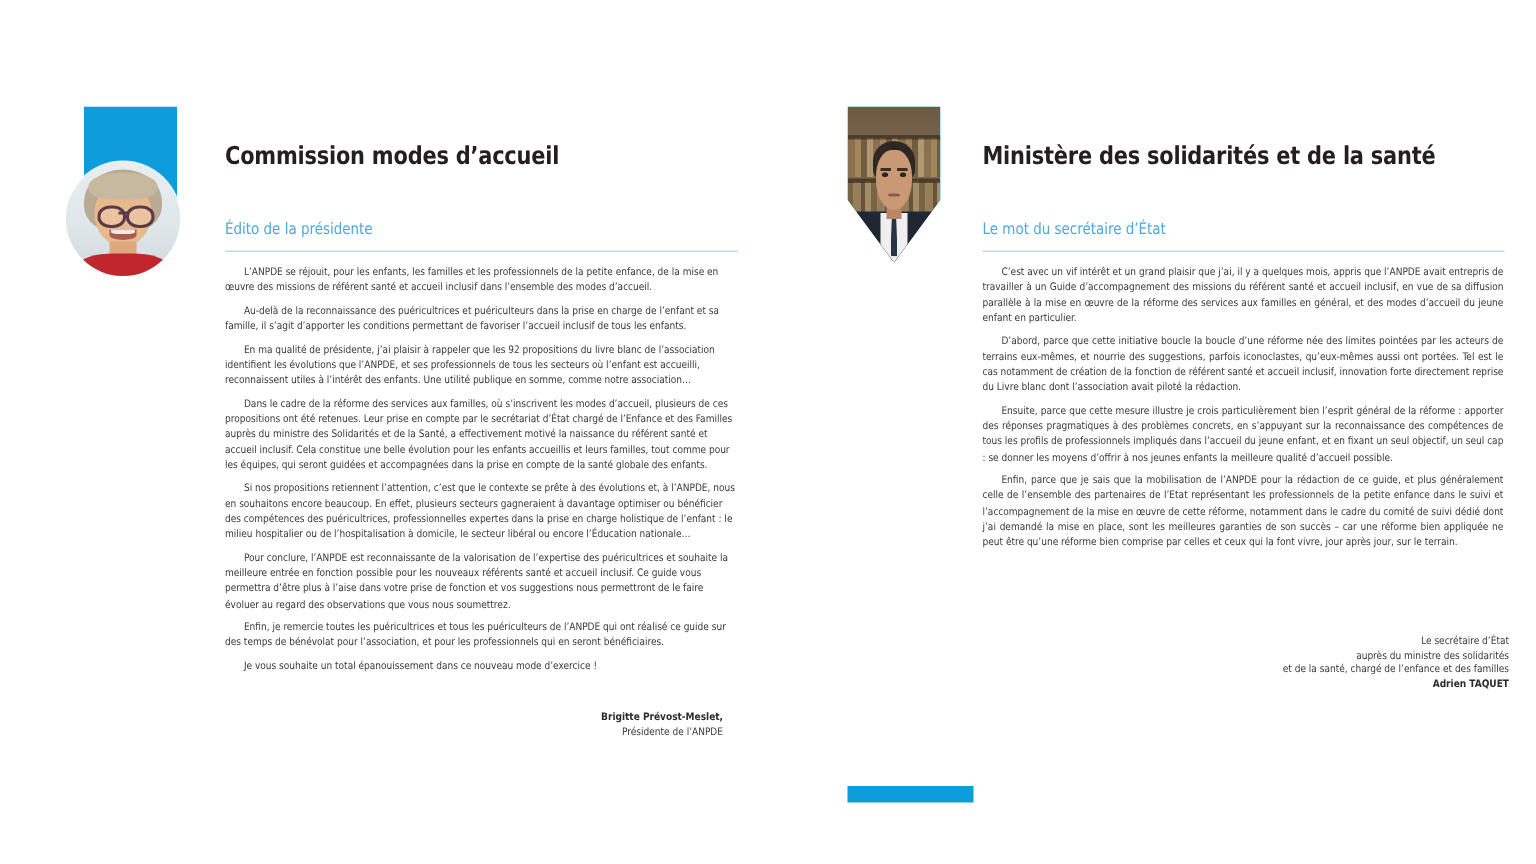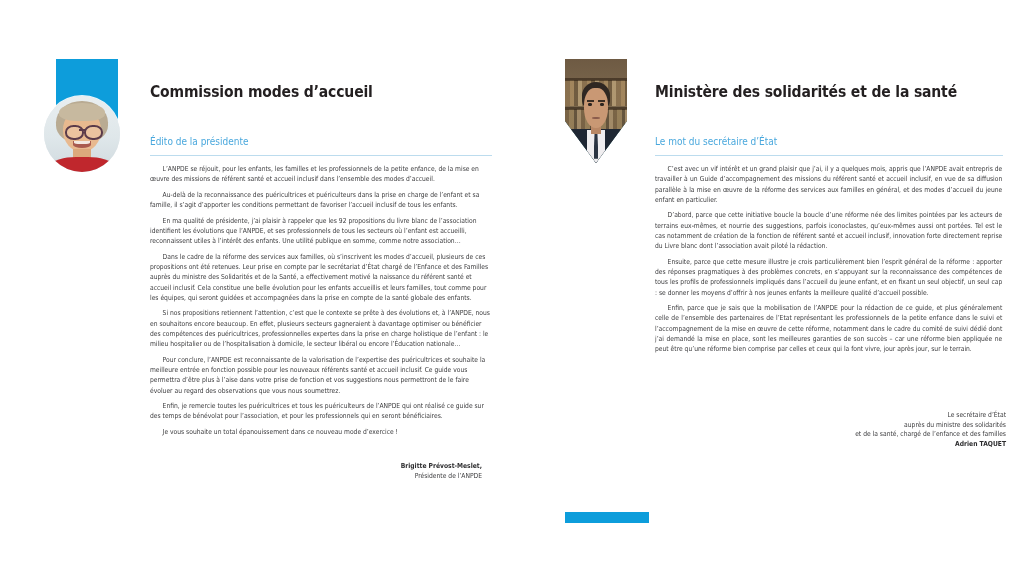--- a/index.html
+++ b/index.html
@@ -18,21 +18,21 @@
   .spread {
     position: relative;
     width: 1024px;
     height: 576px;
     background: #ffffff;
   }
 
   
   .page {
     position: absolute;
-    top: 4px;
+    top: 16px;
     height: 488px;
     background: #ffffff;
   }
   .page-left  { left: 0;   width: 512px; }
   .page-right { left: 512px; width: 512px; }
 
   
   .badge {
     position: absolute;
     width: 62px;

